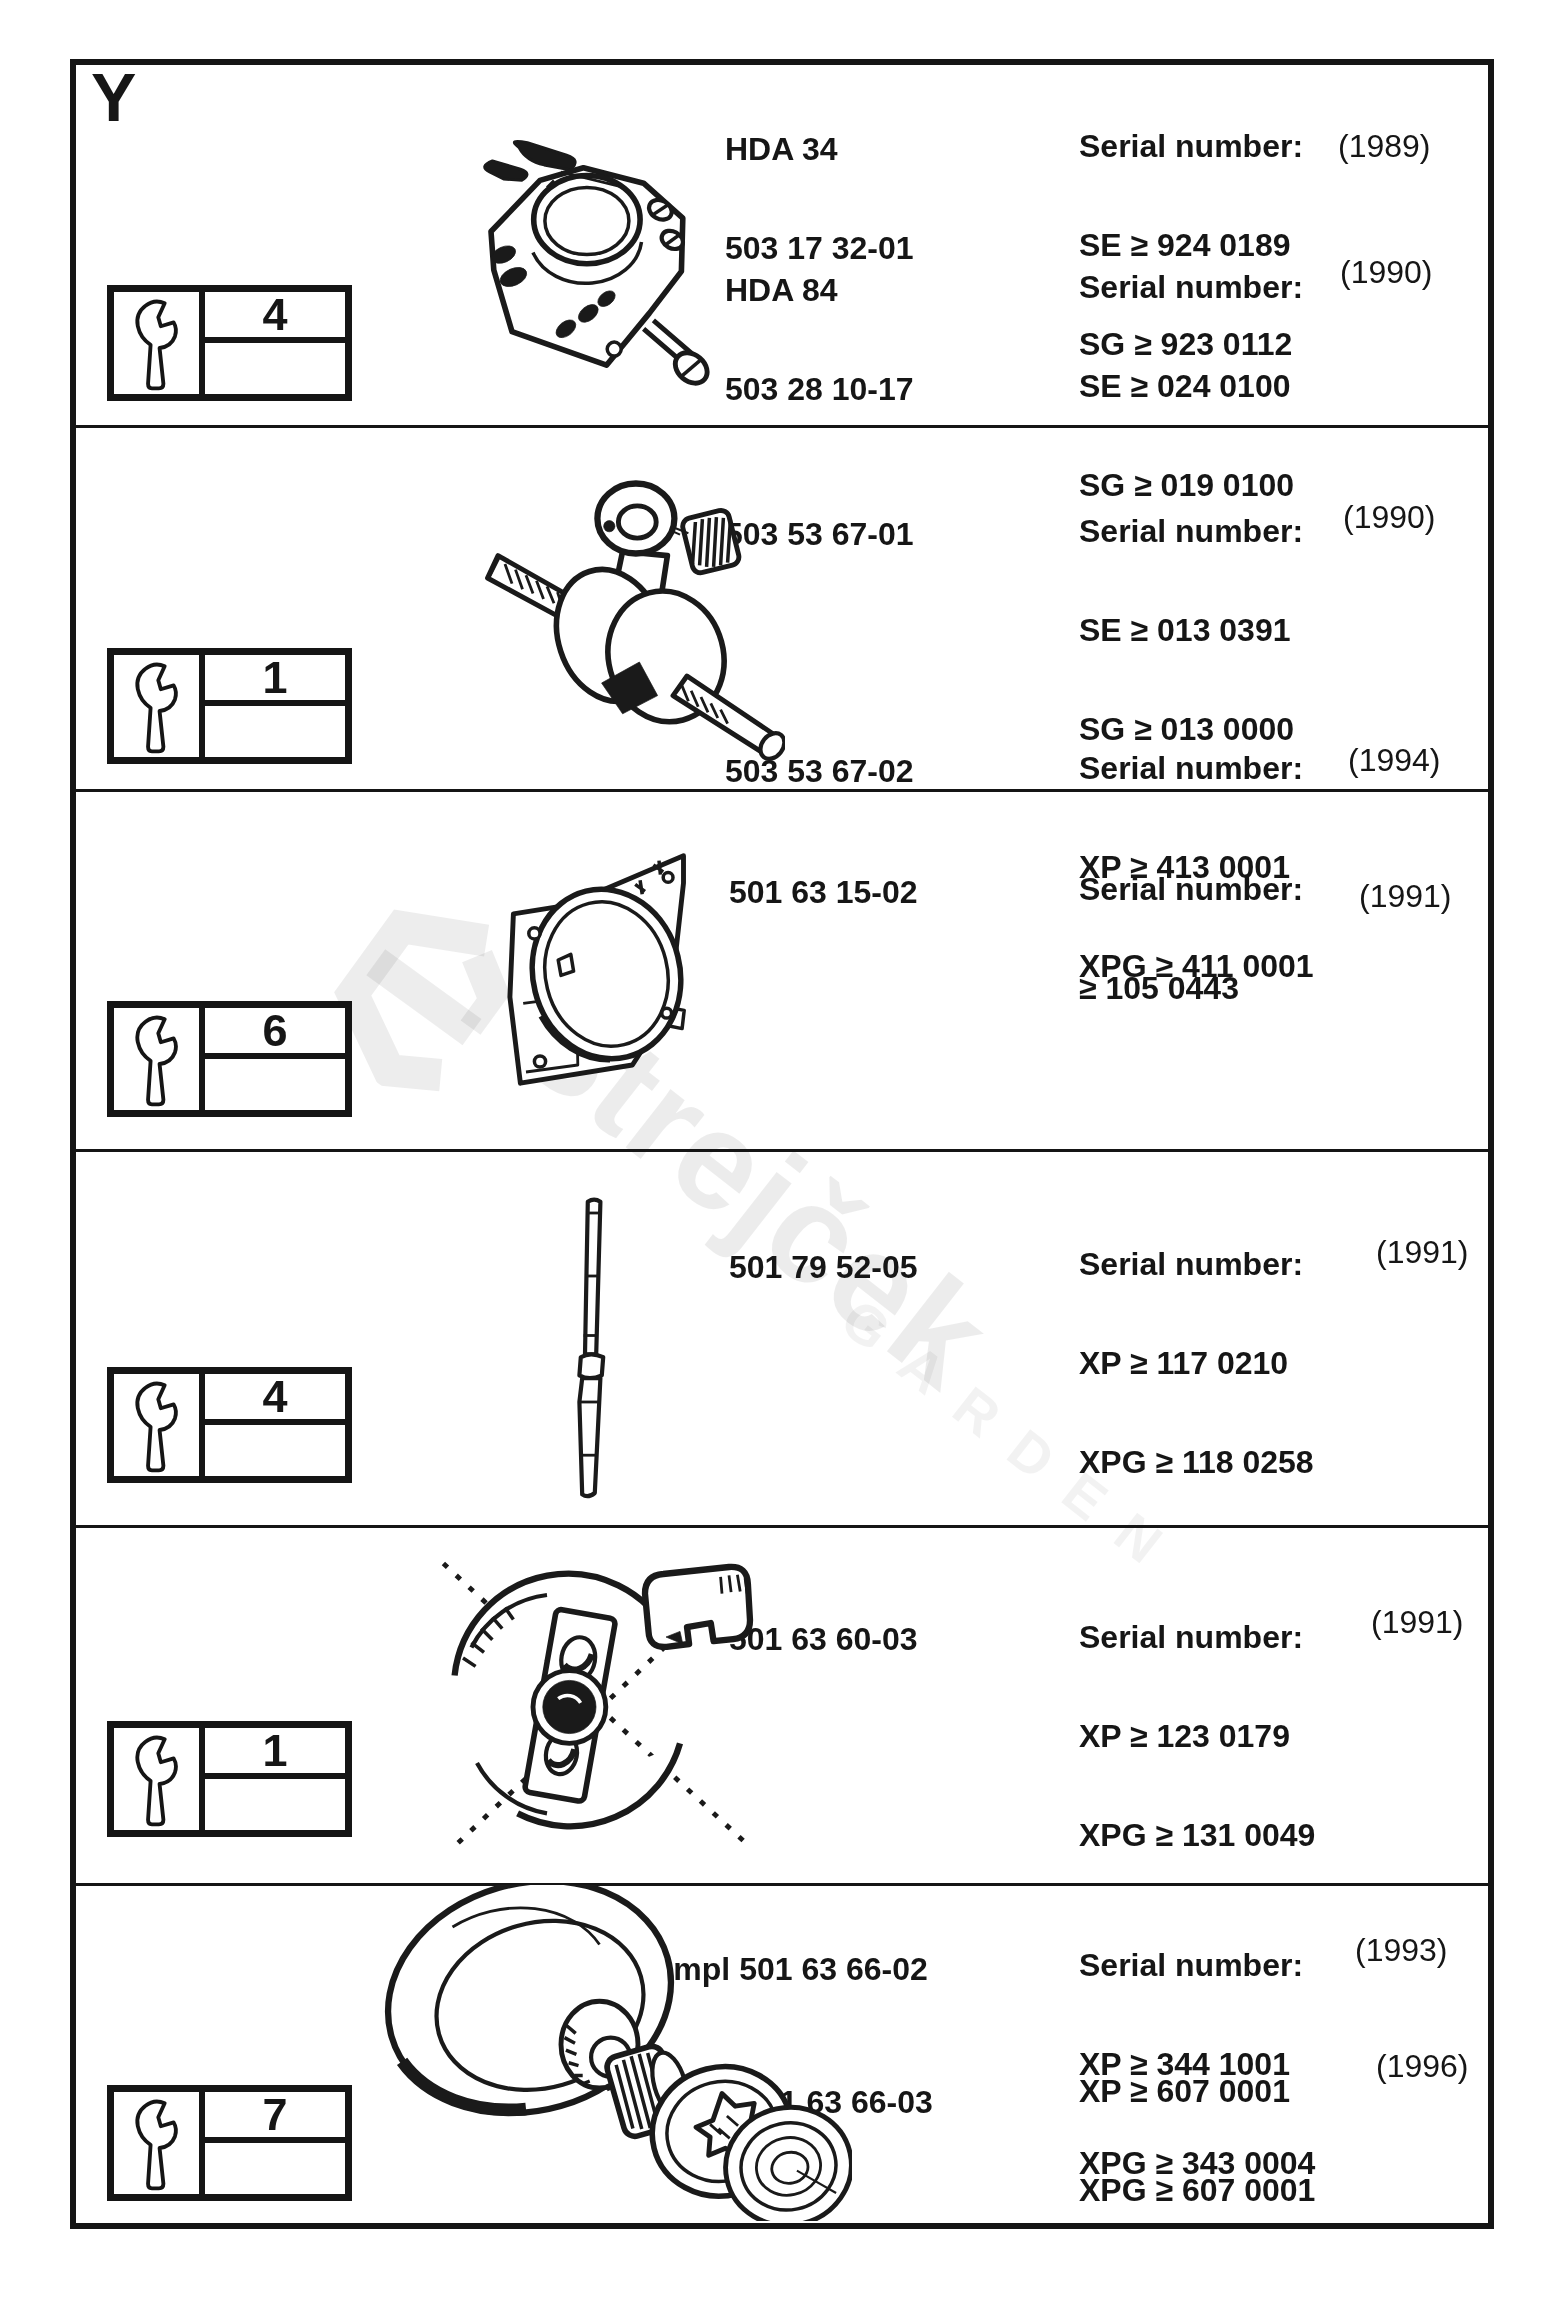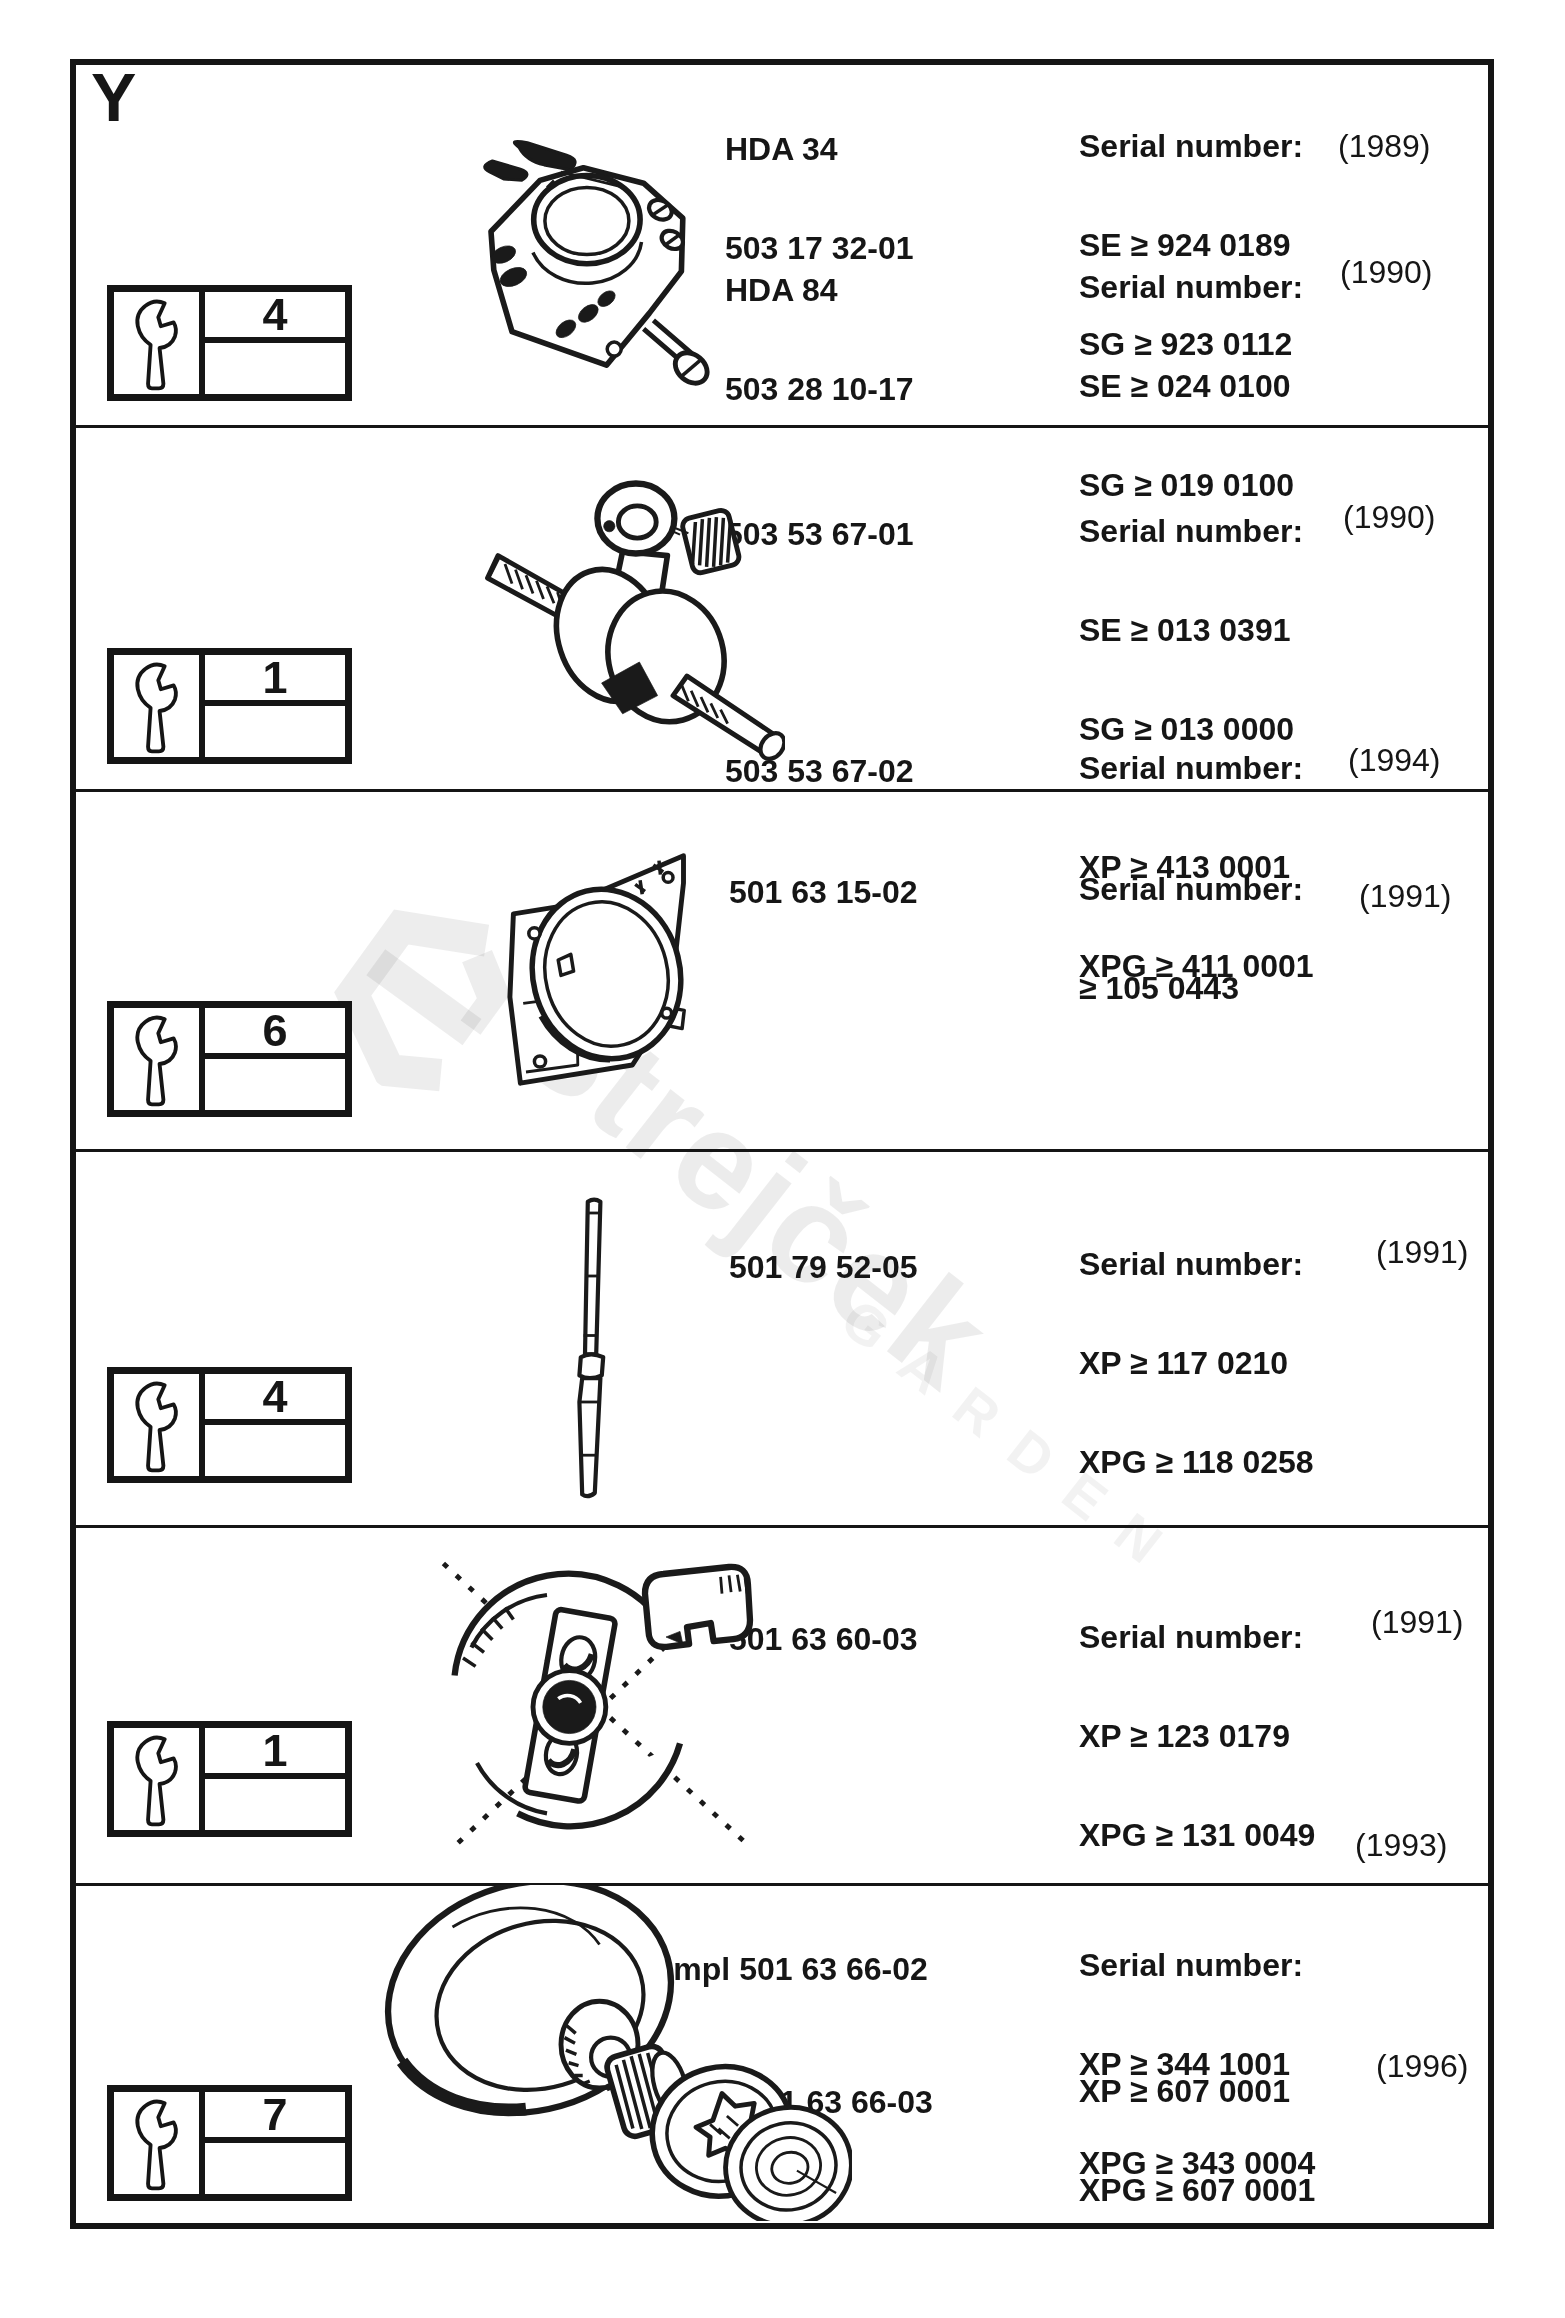--- a/index.html
+++ b/index.html
@@ -298,21 +298,21 @@
 </div>
 
 <div class="abs txt" style="left:636px;top:1887px">
   <div>compl 501 63 66-02</div>
 </div>
 <div class="abs txt" style="left:1079px;top:1883px">
   <div>Serial number:</div>
   <div>XP ≥ 344 1001</div>
   <div>XPG ≥ 343 0004</div>
 </div>
-<div class="abs year" style="left:1347px;top:1827px">(1993)</div>
+<div class="abs year" style="left:1347px;top:1932px">(1993)</div>
 
 <div class="abs txt" style="left:641px;top:2020px">
   <div>compl 501 63 66-03</div>
 </div>
 <div class="abs txt" style="left:1079px;top:2009px">
   <div>XP ≥ 607 0001</div>
   <div>XPG ≥ 607 0001</div>
 </div>
 <div class="abs year" style="left:1368px;top:2048px">(1996)</div>
 

